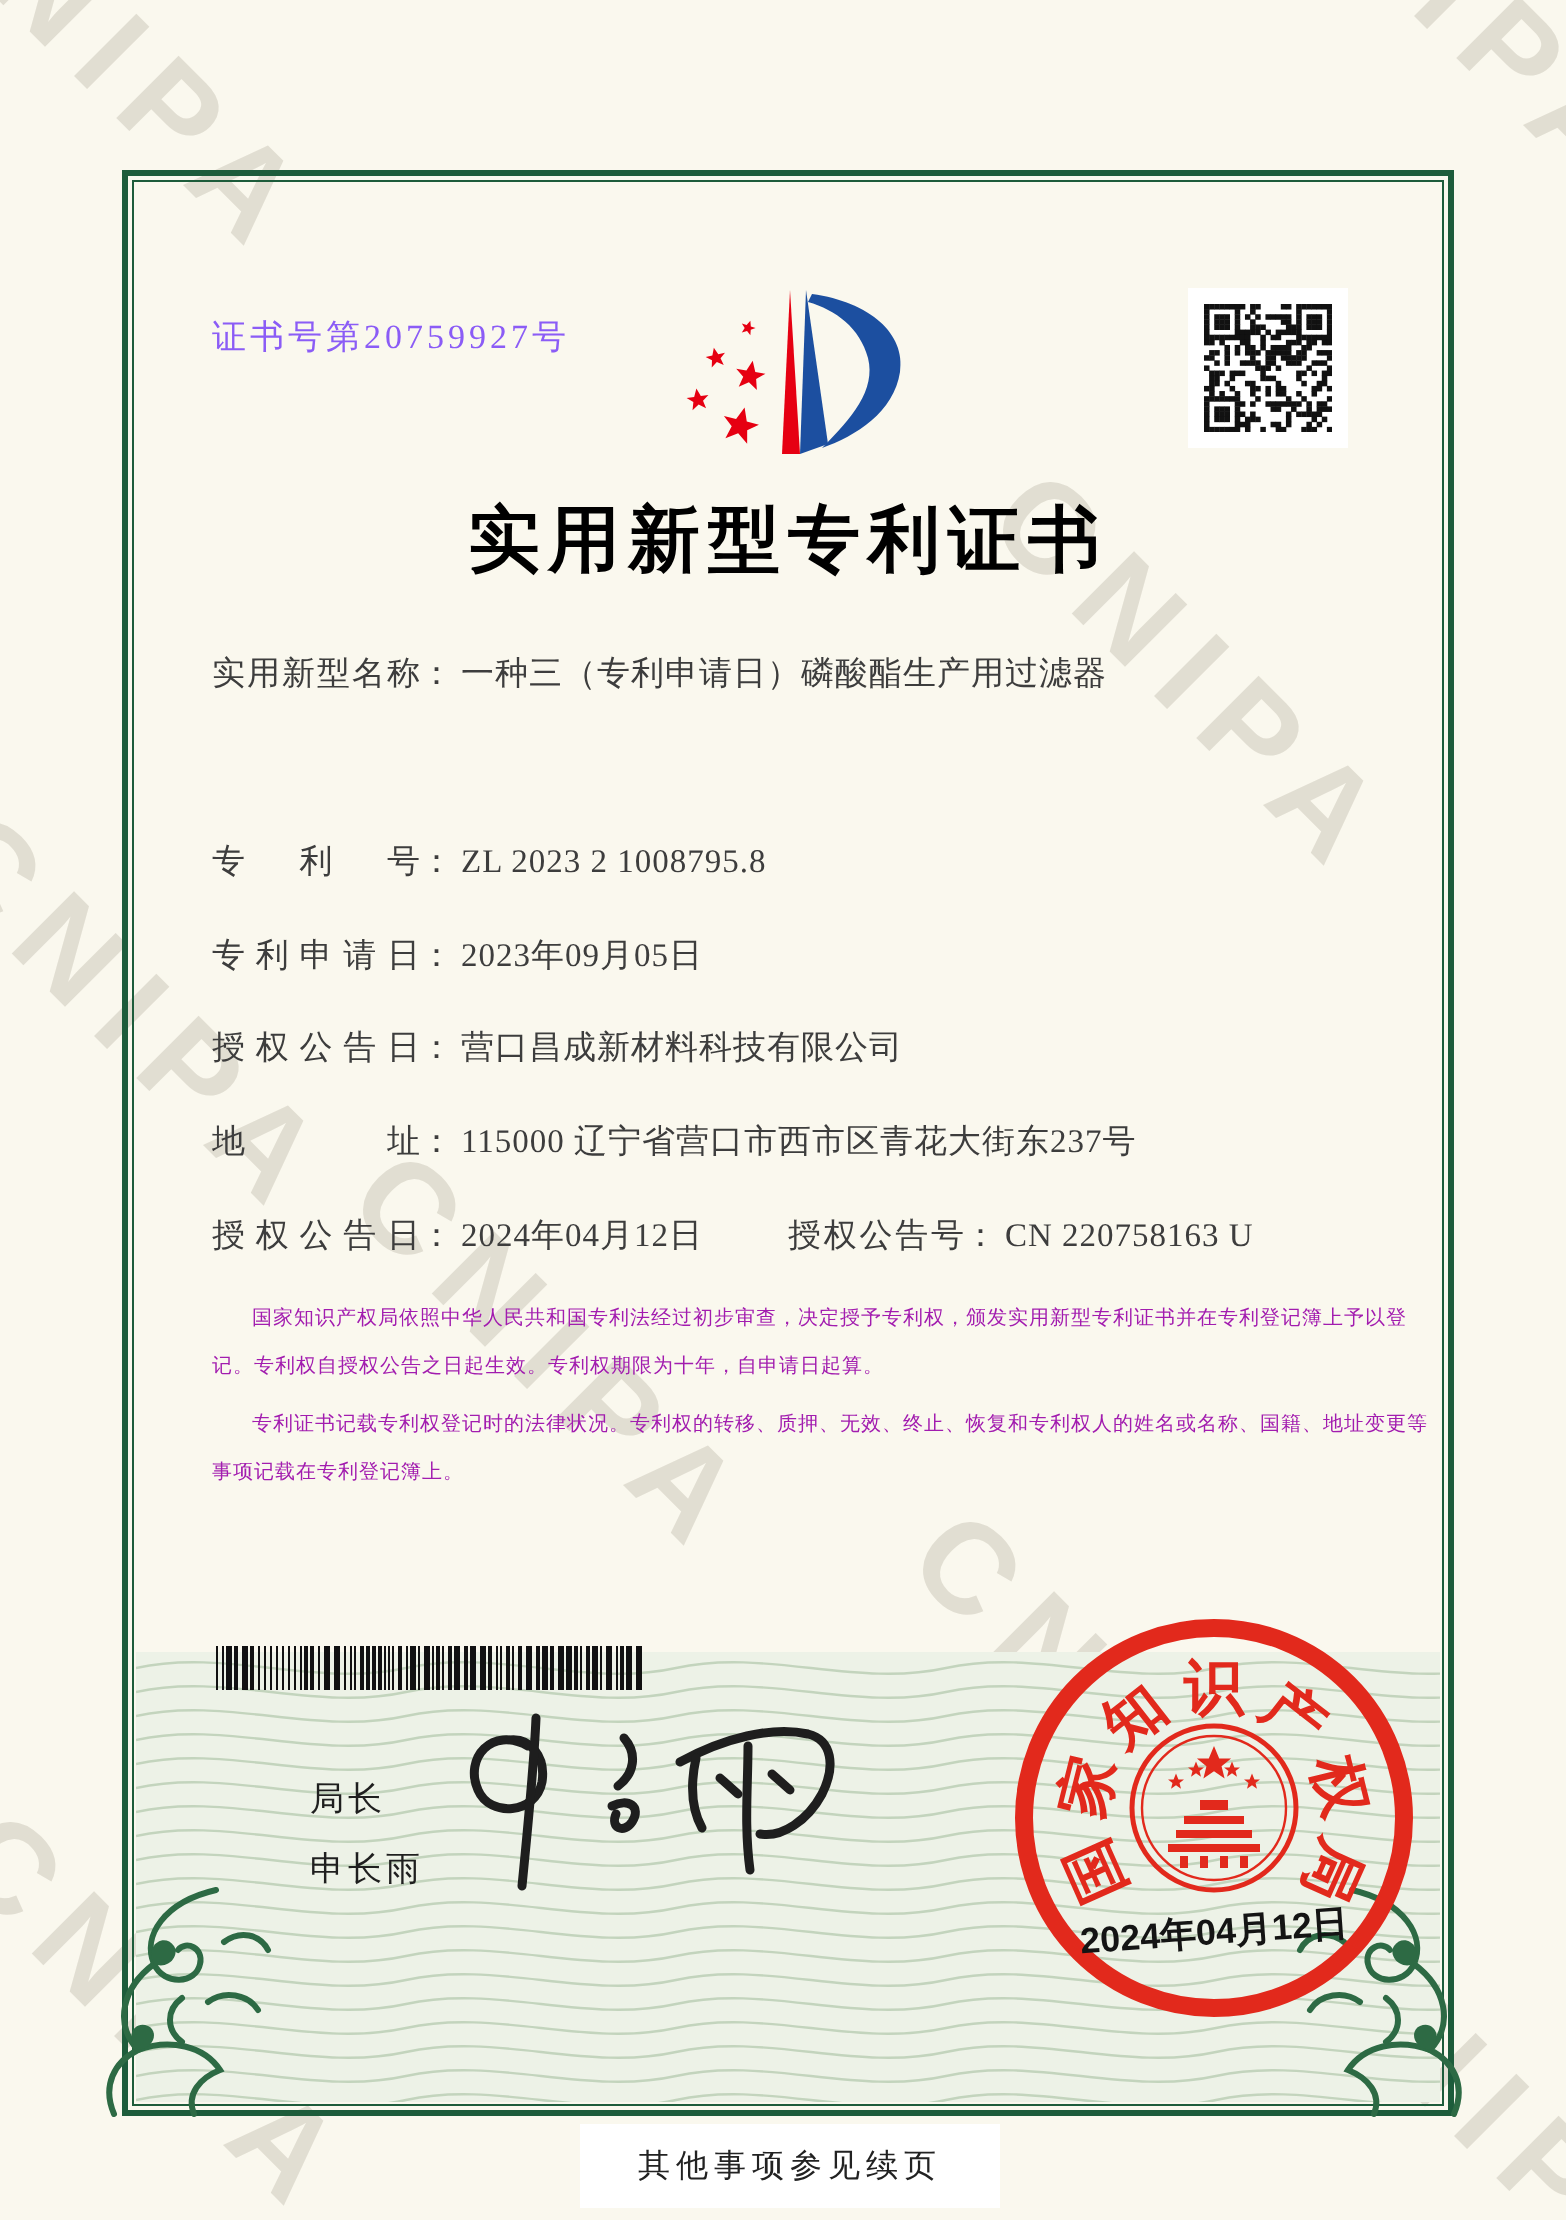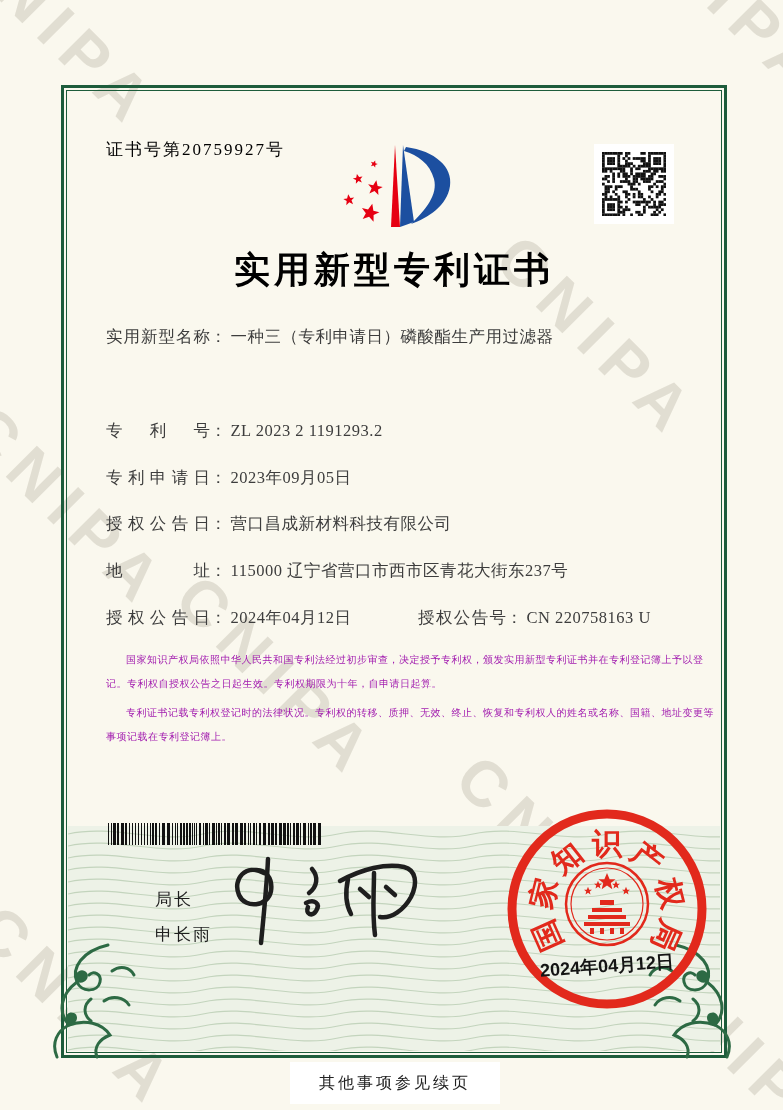--- a/index.html
+++ b/index.html
@@ -30,42 +30,42 @@
     position:absolute; left:4px; right:4px; top:738px; bottom:4px;
     background:#edf2e7; overflow:hidden; z-index:1;
   }
   #band svg { display:block; }
   
   .flourish { position:absolute; z-index:4; width:96px; height:122px; }
   #flourish-left  { left:46px;  top:941px; }
   #flourish-right { left:642px; top:941px; transform:scaleX(-1); }
   
   #cert-no {
-    position:absolute; left:42px; top:50px; z-index:3;
-    font-size:17px; letter-spacing:2px; color:#000000;
+    position:absolute; left:42px; top:69px; z-index:3;
+    font-size:17px; letter-spacing:2px; color:#8b5cf6;
   }
   #logo { position:absolute; left:272px; top:55px; width:120px; height:96px; z-index:3; }
   #qr-box {
     position:absolute; left:530px; top:56px; width:80px; height:80px;
     background:#ffffff; z-index:3; padding:8px;
   }
   #title {
     position:absolute; left:0; top:158px; width:100%; z-index:3;
     text-align:center; font-size:36px; font-weight:bold;
     letter-spacing:4px; color:#000000;
   }
   
   .field-row { position:absolute; left:42px; width:620px; z-index:3; font-size:16.5px; color:#3d3d3d; }
   .flabel {
     display:inline-block; width:104px; vertical-align:top;
     text-align:justify; text-align-last:justify;
   }
   .fcolon { display:inline-block; margin-right:4px; }
   .fvalue { letter-spacing:0.5px; }
-  .fgroup2 { position:absolute; left:312px; top:0; }
+  .fgroup2 { position:absolute; left:288px; top:0; }
   .fgroup2 .flabel { width:88px; }
   
   #paragraphs {
     position:absolute; left:42px; top:560px; width:614px; z-index:3;
     font-size:10px; line-height:24px; color:#a21caf; letter-spacing:0.5px;
   }
   #paragraphs p { text-indent:2em; margin-bottom:5px; }
   
   #barcode { position:absolute; left:44px; top:735px; width:215px; height:22px; z-index:3; }
   #barcode div { position:absolute; top:0; height:100%; background:#111; }
@@ -463,21 +463,21 @@
           <rect x="61.44" y="61.44" width="2.7600000000000002" height="2.7600000000000002" fill="#111"></rect>
         </svg>
     </div>
 
     <div id="title">实用新型专利证书</div>
 
     <div class="field-row" style="top:238px;">
       <span class="flabel">实用新型名称</span><span class="fcolon">：</span><span class="fvalue">一种三（专利申请日）磷酸酯生产用过滤器</span>
     </div>
     <div class="field-row" style="top:332px;">
-      <span class="flabel">专利号</span><span class="fcolon">：</span><span class="fvalue">ZL 2023 2 1191293.2</span>
+      <span class="flabel">专利号</span><span class="fcolon">：</span><span class="fvalue">ZL 2023 2 1008795.8</span>
     </div>
     <div class="field-row" style="top:379px;">
       <span class="flabel">专利申请日</span><span class="fcolon">：</span><span class="fvalue">2023年09月05日</span>
     </div>
     <div class="field-row" style="top:425px;">
       <span class="flabel">授权公告日</span><span class="fcolon">：</span><span class="fvalue">营口昌成新材料科技有限公司</span>
     </div>
     <div class="field-row" style="top:472px;">
       <span class="flabel">地址</span><span class="fcolon">：</span><span class="fvalue">115000 辽宁省营口市西市区青花大街东237号</span>
     </div>

